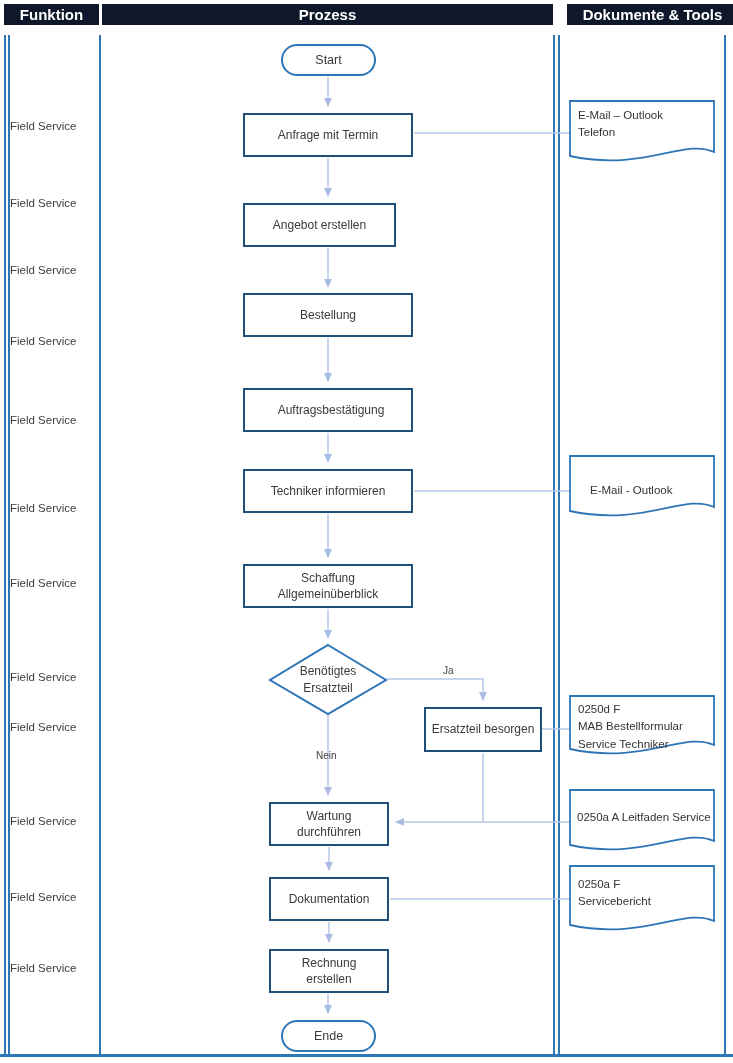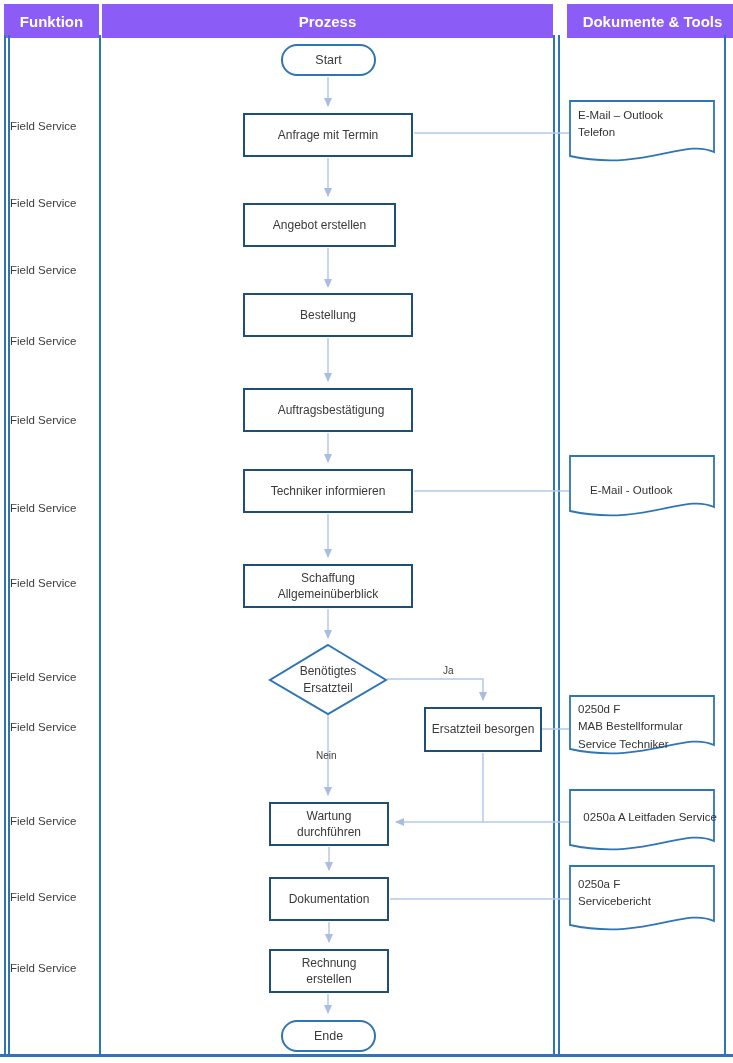--- a/index.html
+++ b/index.html
@@ -1,20 +1,20 @@
 <!DOCTYPE html>
 <html><head>
 <meta charset="utf-8">
 <style>
   * { box-sizing: border-box; margin: 0; padding: 0; }
   body { background: #fff; font-family: "Liberation Sans", sans-serif; }
   .canvas { position: relative; width: 733px; height: 1063px; background: #fff; overflow: hidden; }
 
   
-  .hcell { position: absolute; top: 4px; height: 34px; background: #8b5cf6;
+  .hcell { position: absolute; top: 4px; height: 21px; background: #0f172a;
            color: #fff; font-weight: bold; font-size: 15px;
            display: flex; align-items: center; justify-content: center; }
 
   
   .vline { position: absolute; width: 2px; background: #2e75b6; top: 35px; height: 1020px; }
   .vline.thin { width: 1.5px; }
   .hline { position: absolute; height: 2.5px; background: #2e75b6; left: 0; width: 733px; }
 
   
   .box { position: absolute; background: #fff; border: 2px solid #1f4e79;
@@ -128,17 +128,17 @@
   <div class="fs-label" style="top:815px;">Field Service</div>
   <div class="fs-label" style="top:891px;">Field Service</div>
   <div class="fs-label" style="top:962px;">Field Service</div>
 
   <div class="doc-text" style="left:578px;top:107px;width:134px;">E-Mail – Outlook
 Telefon</div>
   <div class="doc-text" style="left:578px;top:482px;width:134px;margin-left:12px;">E-Mail - Outlook</div>
   <div class="doc-text" style="left:578px;top:701px;width:134px;">0250d F
 MAB Bestellformular
 Service Techniker</div>
-  <div class="doc-text" style="left:577px;top:809px;width:140px;text-align:right;">0250a A Leitfaden Service</div>
+  <div class="doc-text" style="left:577px;top:809px;width:140px;">0250a A Leitfaden Service</div>
   <div class="doc-text" style="left:578px;top:876px;width:134px;">0250a F
 Servicebericht</div>
 
 </div>
 
 </body></html>

